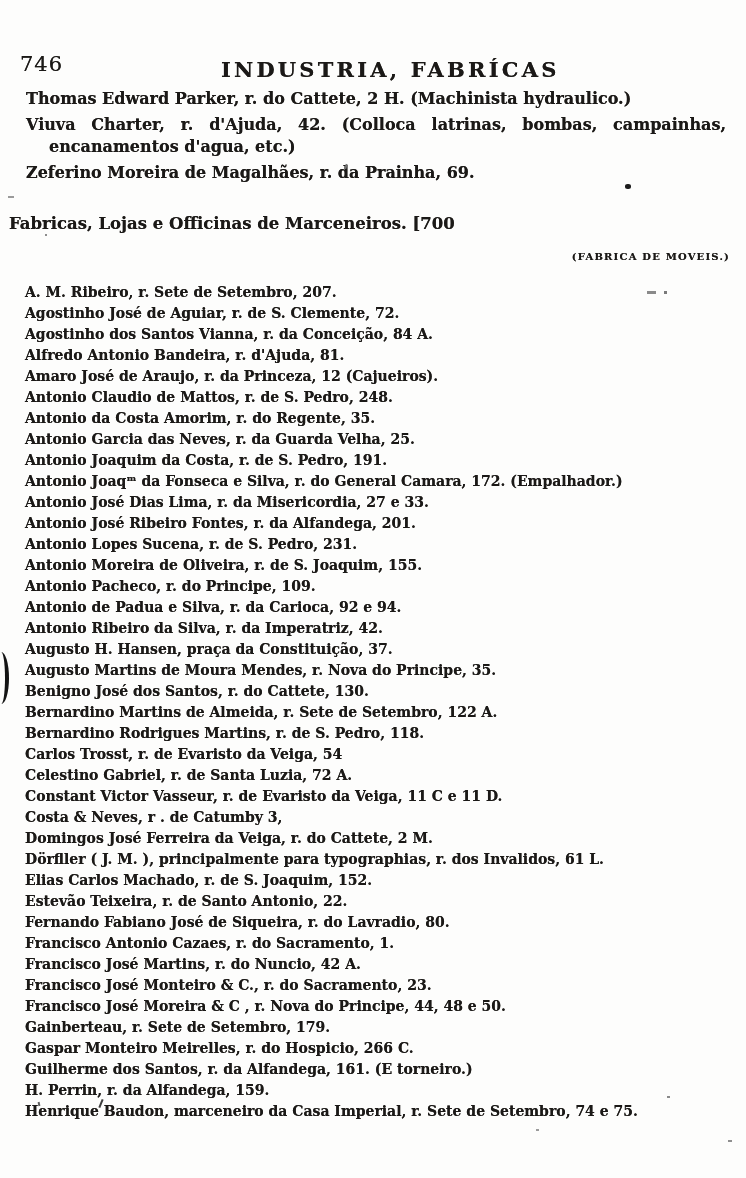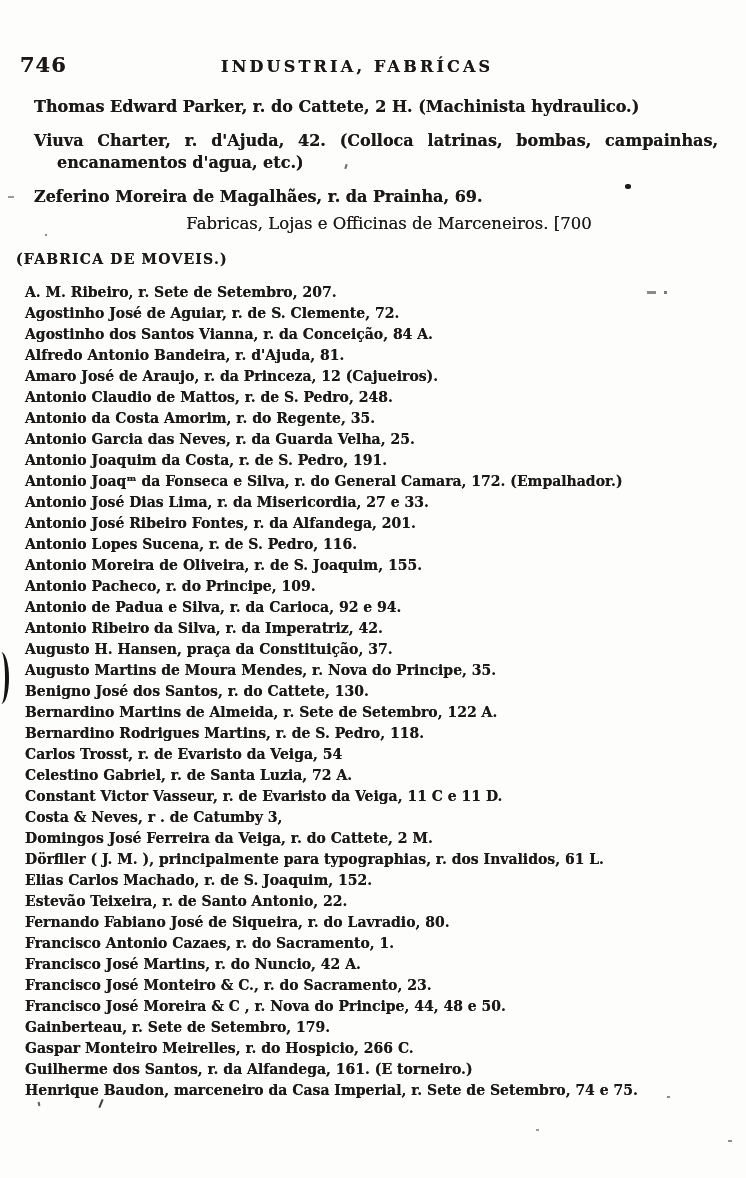--- a/index.html
+++ b/index.html
@@ -8,42 +8,42 @@
     background:#fdfdfc;
     font-family:"DejaVu Serif", serif;
     color:#1b1917;
   }
   .page{position:absolute;inset:0;}
   
   .ink{text-shadow:0 0 .45px rgba(20,16,12,.75);}
 
   .page-number{
     position:absolute;left:20px;top:52px;
-    font-size:21px;font-weight:bold;letter-spacing:1px;
+    font-size:21px;font-weight:normal;letter-spacing:1px;
   }
   .running-title{
     position:absolute;left:221px;top:57px;
-    font-size:16px;font-weight:bold;letter-spacing:3.2px;white-space:nowrap;
+    font-size:21px;font-weight:bold;letter-spacing:3.2px;white-space:nowrap;
   }
 
   .intro{
     position:absolute;left:22px;top:84px;width:708px;
   }
   .intro p{
-    margin:12px;font-size:16px;font-weight:bold;line-height:22px;
+    margin:4px;font-size:16px;font-weight:bold;line-height:22px;
     padding-left:23px;text-indent:-23px;text-align:justify;
   }
 
   .section-title{
-    position:absolute;left:32px;top:214px;width:714px;text-align:center;
-    font-size:16.5px;font-weight:normal;white-space:nowrap;
+    position:absolute;left:9px;top:214px;width:714px;text-align:left;
+    font-size:16.5px;font-weight:bold;white-space:nowrap;
   }
   .section-subtitle{
-    position:absolute;left:16px;top:251px;width:714px;text-align:left;
-    font-size:14px;font-weight:bold;letter-spacing:1.2px;white-space:nowrap;
+    position:absolute;left:16px;top:251px;width:714px;text-align:right;
+    font-size:10px;font-weight:bold;letter-spacing:1.2px;white-space:nowrap;
   }
 
   .directory{
     position:absolute;left:24px;top:281px;width:716px;
   }
   .directory p{
     margin:1px;font-size:14px;font-weight:bold;line-height:20px;white-space:nowrap;
   }
 
   
@@ -91,21 +91,21 @@
       <p class="ink">Agostinho dos Santos Vianna, r. da Conceição, 84 A.</p>
       <p class="ink">Alfredo Antonio Bandeira, r. d'Ajuda, 81.</p>
       <p class="ink">Amaro José de Araujo, r. da Princeza, 12 (Cajueiros).</p>
       <p class="ink">Antonio Claudio de Mattos, r. de S. Pedro, 248.</p>
       <p class="ink">Antonio da Costa Amorim, r. do Regente, 35.</p>
       <p class="ink">Antonio Garcia das Neves, r. da Guarda Velha, 25.</p>
       <p class="ink">Antonio Joaquim da Costa, r. de S. Pedro, 191.</p>
       <p class="ink">Antonio Joaqᵐ da Fonseca e Silva, r. do General Camara, 172. (Empalhador.)</p>
       <p class="ink">Antonio José Dias Lima, r. da Misericordia, 27 e 33.</p>
       <p class="ink">Antonio José Ribeiro Fontes, r. da Alfandega, 201.</p>
-      <p class="ink">Antonio Lopes Sucena, r. de S. Pedro, 116.</p>
+      <p class="ink">Antonio Lopes Sucena, r. de S. Pedro, 231.</p>
       <p class="ink">Antonio Moreira de Oliveira, r. de S. Joaquim, 155.</p>
       <p class="ink">Antonio Pacheco, r. do Principe, 109.</p>
       <p class="ink">Antonio de Padua e Silva, r. da Carioca, 92 e 94.</p>
       <p class="ink">Antonio Ribeiro da Silva, r. da Imperatriz, 42.</p>
       <p class="ink">Augusto H. Hansen, praça da Constituição, 37.</p>
       <p class="ink">Augusto Martins de Moura Mendes, r. Nova do Principe, 35.</p>
       <p class="ink">Benigno José dos Santos, r. do Cattete, 130.</p>
       <p class="ink">Bernardino Martins de Almeida, r. Sete de Setembro, 122 A.</p>
       <p class="ink">Bernardino Rodrigues Martins, r. de S. Pedro, 118.</p>
       <p class="ink">Carlos Trosst, r. de Evaristo da Veiga, 54</p>
@@ -117,20 +117,21 @@
       <p class="ink">Elias Carlos Machado, r. de S. Joaquim, 152.</p>
       <p class="ink">Estevão Teixeira, r. de Santo Antonio, 22.</p>
       <p class="ink">Fernando Fabiano José de Siqueira, r. do Lavradio, 80.</p>
       <p class="ink">Francisco Antonio Cazaes, r. do Sacramento, 1.</p>
       <p class="ink">Francisco José Martins, r. do Nuncio, 42 A.</p>
       <p class="ink">Francisco José Monteiro &amp; C., r. do Sacramento, 23.</p>
       <p class="ink">Francisco José Moreira &amp; C , r. Nova do Principe, 44, 48 e 50.</p>
       <p class="ink">Gainberteau, r. Sete de Setembro, 179.</p>
       <p class="ink">Gaspar Monteiro Meirelles, r. do Hospicio, 266 C.</p>
       <p class="ink">Guilherme dos Santos, r. da Alfandega, 161. (E torneiro.)</p>
+      <p class="ink">H. Perrin, r. da Alfandega, 159.</p>
       <p class="ink">Henrique Baudon, marceneiro da Casa Imperial, r. Sete de Setembro, 74 e 75.</p>
     </div>
 
   <div class="artifact binding-arc"></div>
   <div class="artifact dot-large"></div>
   <div class="artifact speck-a"></div>
   <div class="artifact speck-b"></div>
   <div class="artifact speck-c"></div>
   <div class="artifact speck-d"></div>
   <div class="artifact speck-e"></div>

